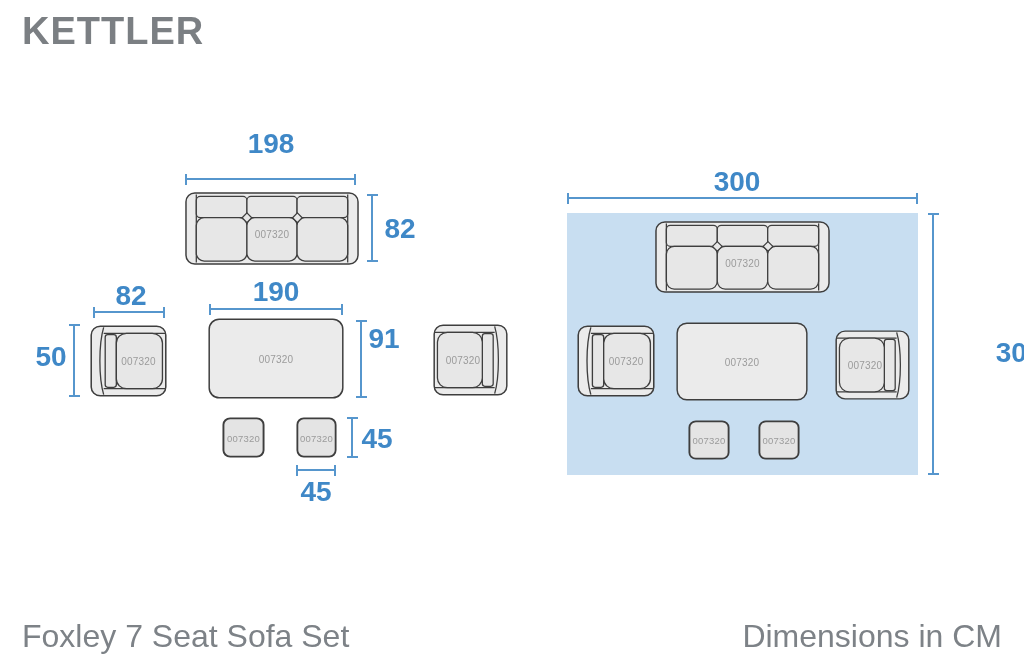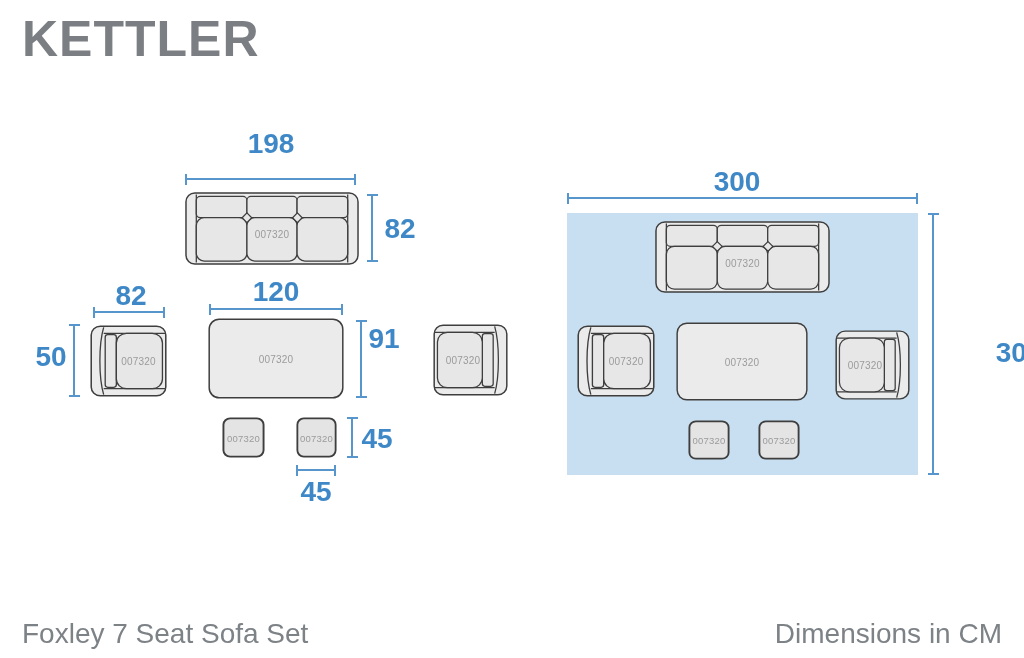--- a/index.html
+++ b/index.html
@@ -3,21 +3,21 @@
 <meta charset="utf-8">
 <style>
   html,body{margin:0;padding:0;}
   body{
     width:1024px;height:658px;position:relative;overflow:hidden;
     background:#ffffff;font-family:"Liberation Sans",sans-serif;
     -webkit-font-smoothing:antialiased;
   }
   .logo{
     position:absolute;left:22px;top:10px;
-    font-size:50px;font-weight:bold;letter-spacing:1px;
+    font-size:38px;font-weight:bold;letter-spacing:1px;
     color:var(--logo-gray,#7b7f83);
   }
   
   .dimh{position:absolute;height:2px;background:var(--dim-line,#5696cd);}
   .dimh::before,.dimh::after{content:"";position:absolute;width:2px;height:11px;top:-4.5px;background:inherit;}
   .dimh::before{left:0}
   .dimh::after{right:0}
   .dimv{position:absolute;width:2px;background:var(--dim-line,#5696cd);}
   .dimv::before,.dimv::after{content:"";position:absolute;height:2px;width:11px;left:-4.5px;background:inherit;}
   .dimv::before{top:0}
@@ -35,21 +35,21 @@
   .stoolpad{fill:#e4e4e4;stroke:#3e3e3e;stroke-width:2;}
   .ln{fill:none;stroke:#3e3e3e;stroke-width:1.3;}
   .code{
     position:absolute;transform:translate(-50%,-50%);
     font-size:10px;letter-spacing:.2px;white-space:nowrap;
     color:var(--code-gray,#9b9b9b);
   }
   .code-sm{font-size:9.5px;}
   .plan{position:absolute;background:var(--plan-fill,#c8def1);}
   .footer-text{
-    position:absolute;top:618px;font-size:28px;
+    position:absolute;top:618px;font-size:32px;
     color:var(--text-gray,#7d8287);white-space:nowrap;
   }
 </style>
 </head>
 <body>
 
 <svg width="0" height="0" style="position:absolute" aria-hidden="true">
   <defs>
     <g id="sym-sofa">
       <rect class="frame" x="1" y="1" width="175" height="72" rx="9"></rect>
@@ -98,21 +98,21 @@
 <div class="dimh" style="left:93px;top:311px;width:72px"></div>
 <div class="piece" style="left:90px;top:325px;width:77px;height:72px">
   <svg viewBox="0 0 76 74" preserveAspectRatio="none">
       <use href="#sym-chair"></use>
     </svg>
   <span class="code" style="left:63%;top:50%">007320</span>
 </div>
 <div class="dimv" style="left:73px;top:324px;height:73px"></div>
 <span class="dim" style="left:29px;top:342px;width:44px">50</span>
 
-<span class="dim" style="left:246px;top:277px;width:60px">120</span>
+<span class="dim" style="left:246px;top:277px;width:60px">190</span>
 <div class="dimh" style="left:209px;top:308px;width:134px"></div>
 <div class="piece" style="left:208px;top:318px;width:136px;height:81px">
   <svg viewBox="0 0 137 81" preserveAspectRatio="none">
       <use href="#sym-table"></use>
     </svg>
   <span class="code" style="left:50%;top:50%">007320</span>
 </div>
 <div class="dimv" style="left:360px;top:320px;height:78px"></div>
 <span class="dim" style="left:362px;top:324px;width:44px">91</span>
 

